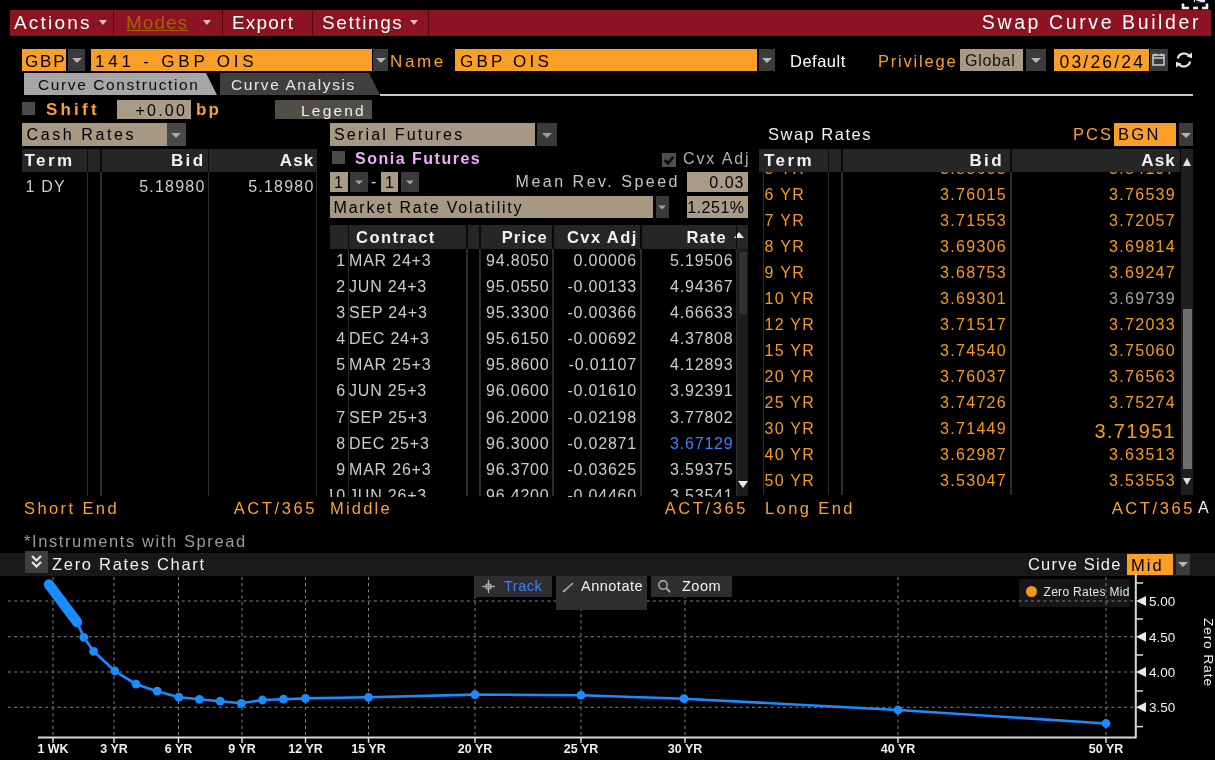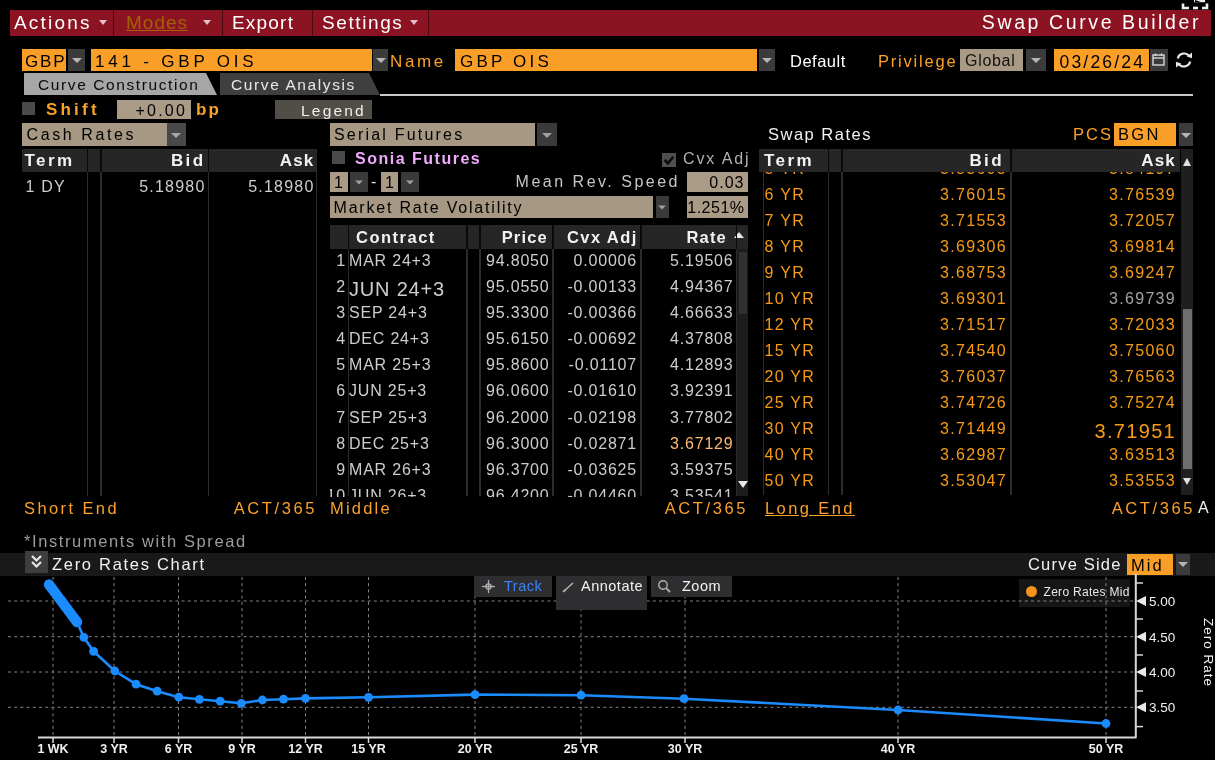--- a/index.html
+++ b/index.html
@@ -148,21 +148,21 @@
 <div style="position:absolute;left:552px;top:225px;width:1.5px;height:23.5px;background:#0a0a0a;"></div>
 <div style="position:absolute;left:640px;top:225px;width:1.5px;height:23.5px;background:#0a0a0a;"></div>
 <div style="position:absolute;left:735.5px;top:225px;width:1.5px;height:23.5px;background:#0a0a0a;"></div>
 <div style="position:absolute;left:330px;top:248.5px;width:418px;height:248.5px;overflow:hidden;">
     <div style="position:absolute;right:402px;top:3.4px;font-size:16px;color:#cdcdcd;letter-spacing:0.8px;white-space:pre;">1</div>
     <div style="position:absolute;left:19px;top:3.4px;font-size:16px;color:#cdcdcd;letter-spacing:0.8px;white-space:pre;">MAR 24+3</div>
     <div style="position:absolute;right:198.5px;top:3.4px;font-size:16px;color:#cdcdcd;letter-spacing:0.8px;white-space:pre;">94.8050</div>
     <div style="position:absolute;right:111px;top:3.4px;font-size:16px;color:#cdcdcd;letter-spacing:0.8px;white-space:pre;">0.00006</div>
     <div style="position:absolute;right:14.5px;top:3.4px;font-size:16px;color:#cdcdcd;letter-spacing:0.8px;white-space:pre;">5.19506</div>
     <div style="position:absolute;right:402px;top:29.5px;font-size:16px;color:#cdcdcd;letter-spacing:0.8px;white-space:pre;">2</div>
-    <div style="position:absolute;left:19px;top:29.5px;font-size:20px;color:#cdcdcd;letter-spacing:0.8px;white-space:pre;">JUN 24+3</div>
+    <div style="position:absolute;left:19px;top:29.5px;font-size:16px;color:#cdcdcd;letter-spacing:0.8px;white-space:pre;">JUN 24+3</div>
     <div style="position:absolute;right:198.5px;top:29.5px;font-size:16px;color:#cdcdcd;letter-spacing:0.8px;white-space:pre;">95.0550</div>
     <div style="position:absolute;right:111px;top:29.5px;font-size:16px;color:#cdcdcd;letter-spacing:0.8px;white-space:pre;">-0.00133</div>
     <div style="position:absolute;right:14.5px;top:29.5px;font-size:16px;color:#cdcdcd;letter-spacing:0.8px;white-space:pre;">4.94367</div>
     <div style="position:absolute;right:402px;top:55.6px;font-size:16px;color:#cdcdcd;letter-spacing:0.8px;white-space:pre;">3</div>
     <div style="position:absolute;left:19px;top:55.6px;font-size:16px;color:#cdcdcd;letter-spacing:0.8px;white-space:pre;">SEP 24+3</div>
     <div style="position:absolute;right:198.5px;top:55.6px;font-size:16px;color:#cdcdcd;letter-spacing:0.8px;white-space:pre;">95.3300</div>
     <div style="position:absolute;right:111px;top:55.6px;font-size:16px;color:#cdcdcd;letter-spacing:0.8px;white-space:pre;">-0.00366</div>
     <div style="position:absolute;right:14.5px;top:55.6px;font-size:16px;color:#cdcdcd;letter-spacing:0.8px;white-space:pre;">4.66633</div>
     <div style="position:absolute;right:402px;top:81.7px;font-size:16px;color:#cdcdcd;letter-spacing:0.8px;white-space:pre;">4</div>
     <div style="position:absolute;left:19px;top:81.7px;font-size:16px;color:#cdcdcd;letter-spacing:0.8px;white-space:pre;">DEC 24+3</div>
@@ -181,21 +181,21 @@
     <div style="position:absolute;right:14.5px;top:133.9px;font-size:16px;color:#cdcdcd;letter-spacing:0.8px;white-space:pre;">3.92391</div>
     <div style="position:absolute;right:402px;top:160.0px;font-size:16px;color:#cdcdcd;letter-spacing:0.8px;white-space:pre;">7</div>
     <div style="position:absolute;left:19px;top:160.0px;font-size:16px;color:#cdcdcd;letter-spacing:0.8px;white-space:pre;">SEP 25+3</div>
     <div style="position:absolute;right:198.5px;top:160.0px;font-size:16px;color:#cdcdcd;letter-spacing:0.8px;white-space:pre;">96.2000</div>
     <div style="position:absolute;right:111px;top:160.0px;font-size:16px;color:#cdcdcd;letter-spacing:0.8px;white-space:pre;">-0.02198</div>
     <div style="position:absolute;right:14.5px;top:160.0px;font-size:16px;color:#cdcdcd;letter-spacing:0.8px;white-space:pre;">3.77802</div>
     <div style="position:absolute;right:402px;top:186.1px;font-size:16px;color:#cdcdcd;letter-spacing:0.8px;white-space:pre;">8</div>
     <div style="position:absolute;left:19px;top:186.1px;font-size:16px;color:#cdcdcd;letter-spacing:0.8px;white-space:pre;">DEC 25+3</div>
     <div style="position:absolute;right:198.5px;top:186.1px;font-size:16px;color:#cdcdcd;letter-spacing:0.8px;white-space:pre;">96.3000</div>
     <div style="position:absolute;right:111px;top:186.1px;font-size:16px;color:#cdcdcd;letter-spacing:0.8px;white-space:pre;">-0.02871</div>
-    <div style="position:absolute;right:14.5px;top:186.1px;font-size:16px;color:#fdba74;letter-spacing:0.8px;white-space:pre;">3.67129</div>
+    <div style="position:absolute;right:14.5px;top:186.1px;font-size:16px;color:#3b82f6;letter-spacing:0.8px;white-space:pre;">3.67129</div>
     <div style="position:absolute;right:402px;top:212.2px;font-size:16px;color:#cdcdcd;letter-spacing:0.8px;white-space:pre;">9</div>
     <div style="position:absolute;left:19px;top:212.2px;font-size:16px;color:#cdcdcd;letter-spacing:0.8px;white-space:pre;">MAR 26+3</div>
     <div style="position:absolute;right:198.5px;top:212.2px;font-size:16px;color:#cdcdcd;letter-spacing:0.8px;white-space:pre;">96.3700</div>
     <div style="position:absolute;right:111px;top:212.2px;font-size:16px;color:#cdcdcd;letter-spacing:0.8px;white-space:pre;">-0.03625</div>
     <div style="position:absolute;right:14.5px;top:212.2px;font-size:16px;color:#cdcdcd;letter-spacing:0.8px;white-space:pre;">3.59375</div>
     <div style="position:absolute;right:402px;top:238.3px;font-size:16px;color:#cdcdcd;letter-spacing:0.8px;white-space:pre;">10</div>
     <div style="position:absolute;left:19px;top:238.3px;font-size:16px;color:#cdcdcd;letter-spacing:0.8px;white-space:pre;">JUN 26+3</div>
     <div style="position:absolute;right:198.5px;top:238.3px;font-size:16px;color:#cdcdcd;letter-spacing:0.8px;white-space:pre;">96.4200</div>
     <div style="position:absolute;right:111px;top:238.3px;font-size:16px;color:#cdcdcd;letter-spacing:0.8px;white-space:pre;">-0.04460</div>
     <div style="position:absolute;right:14.5px;top:238.3px;font-size:16px;color:#cdcdcd;letter-spacing:0.8px;white-space:pre;">3.53541</div>
@@ -267,21 +267,21 @@
     <div style="position:absolute;right:4px;top:300.5px;font-size:16px;color:#f79b16;letter-spacing:1.3px;white-space:pre;">3.53553</div>
   </div>
 <div style="position:absolute;left:762.5px;top:171.5px;width:1.5px;height:323.3px;background:#2c2c2c;"></div>
 <div style="position:absolute;left:827.5px;top:171.5px;width:1.5px;height:323.3px;background:#2c2c2c;"></div>
 <div style="position:absolute;left:841px;top:171.5px;width:1.5px;height:323.3px;background:#2c2c2c;"></div>
 <div style="position:absolute;left:1010px;top:171.5px;width:1.5px;height:323.3px;background:#2c2c2c;"></div>
 <div style="position:absolute;left:1181px;top:149px;width:12px;height:345.8px;background:#1f1f1f;"></div>
 <div style="position:absolute;left:1182.5px;top:158px;width:0;height:0;border-left:4.5px solid transparent;border-right:4.5px solid transparent;border-bottom:8px solid #e0e0e0;"></div>
 <div style="position:absolute;left:1182.5px;top:309px;width:9px;height:160px;background:#6e6e6e;"></div>
 <div style="position:absolute;left:1183px;top:478px;width:0;height:0;border-left:4.2px solid transparent;border-right:4.2px solid transparent;border-top:7px solid #e0e0e0;"></div>
-<div style="position:absolute;left:765px;top:498.5px;font-size:16.5px;color:#fba12a;letter-spacing:2.4px;white-space:pre;text-decoration:underline;">Long End</div>
+<div style="position:absolute;left:765px;top:498.5px;font-size:16.5px;color:#fba12a;letter-spacing:2.4px;white-space:pre;">Long End</div>
 <div style="position:absolute;right:20px;top:498.5px;font-size:16.5px;color:#fba12a;letter-spacing:2.6px;white-space:pre;text-align:right;">ACT/365</div>
 <div style="position:absolute;left:1198px;top:499px;font-size:16px;color:#f2f2f2;letter-spacing:2px;white-space:pre;">A</div>
 <div style="position:absolute;left:24px;top:531.5px;font-size:16.5px;color:#9c9c9c;letter-spacing:1.6px;white-space:pre;">*Instruments with Spread</div>
 <div style="position:absolute;left:0px;top:552.5px;width:1215px;height:23px;background:#191919;"></div>
 <div style="position:absolute;left:24.5px;top:550.5px;width:23px;height:22px;"><svg width="23" height="22" viewBox="0 0 23 22">
       <rect x="0" y="0" width="23" height="22" fill="#3e3e3e"></rect>
       <path d="M7 5 L11.5 9.5 L16 5" stroke="#e8e8e8" stroke-width="2.2" fill="none"></path>
       <path d="M7 11 L11.5 15.5 L16 11" stroke="#e8e8e8" stroke-width="2.2" fill="none"></path>
     </svg></div>
 <div style="position:absolute;left:52px;top:554.5px;font-size:16.5px;color:#f2f2f2;letter-spacing:1.7px;white-space:pre;">Zero Rates Chart</div>

